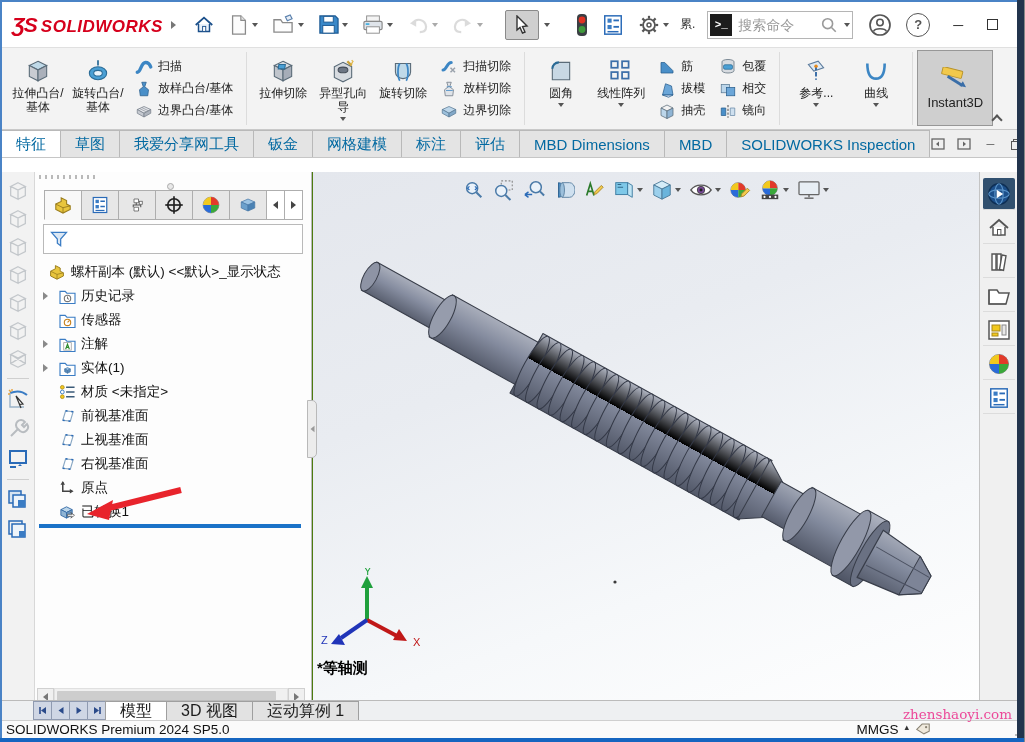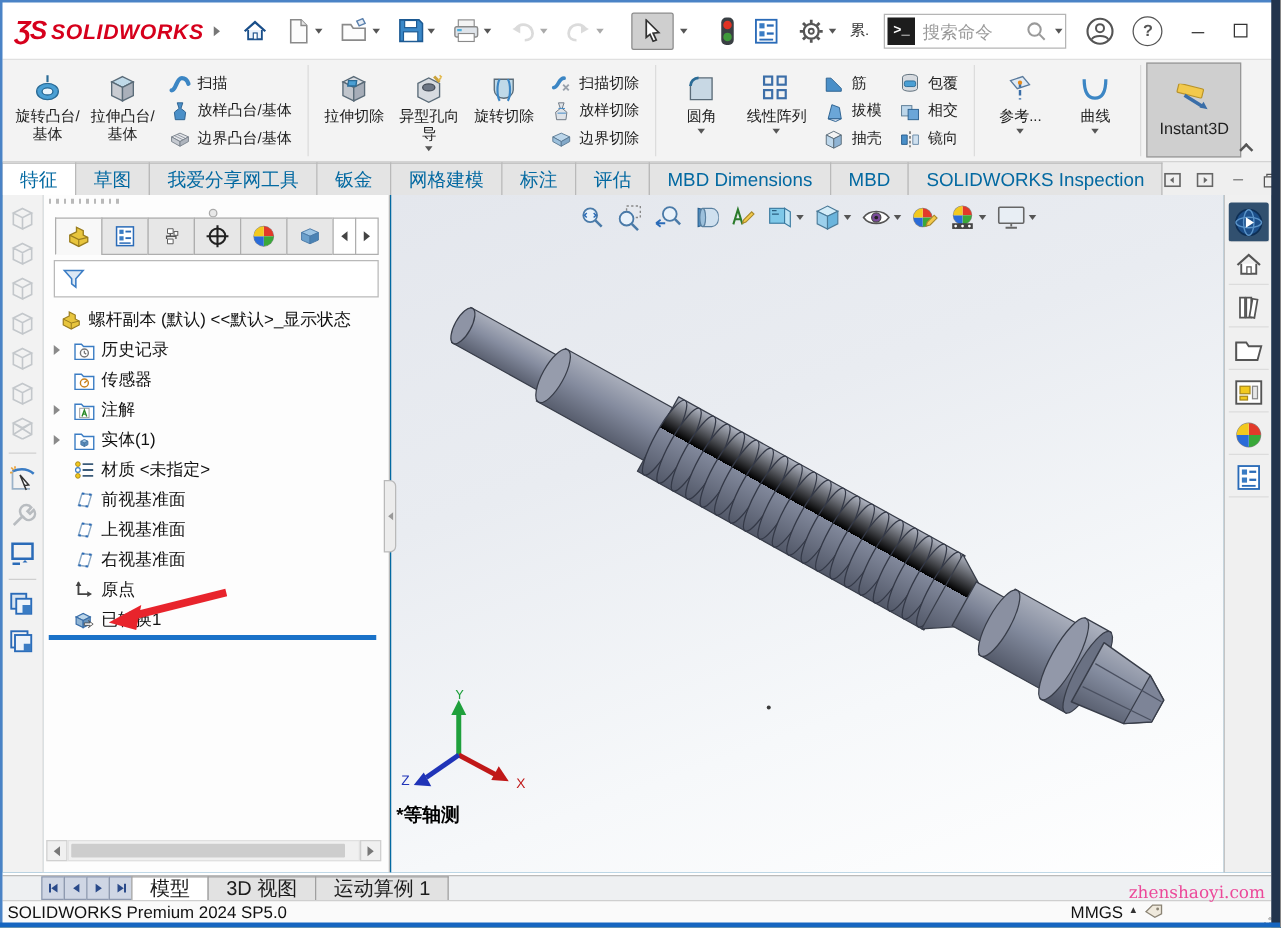--- a/index.html
+++ b/index.html
@@ -48,21 +48,21 @@
 .tabbar{position:absolute;top:130px;left:2px;right:7px;height:28px;background:#efefef;border-bottom:1px solid #c6c6c6;display:flex;align-items:stretch}
 .ctab{display:flex;align-items:center;padding:0 14px;font-size:15px;color:#0369a1;background:#e4e4e4;border:1px solid #b9b9b9;border-bottom:none;margin-left:-1px;white-space:nowrap}
 .ctab.active{background:#fff;font-weight:normal}
 .docctl{margin-left:auto;display:flex;align-items:center;gap:10px;padding-right:10px;color:#555}
 .docctl .di{display:flex;align-items:center;justify-content:center;width:16px;height:16px}
 .restore-glyph{position:relative;width:10px;height:9px}
 .restore-glyph::before{content:"";position:absolute;left:2px;top:0;width:8px;height:7px;border:1.4px solid #555}
 .restore-glyph::after{content:"";position:absolute;left:0;top:2px;width:8px;height:7px;border:1.4px solid #555;background:#efefef}
 
 
-.main{position:absolute;top:156px;left:2px;right:7px;height:542px;background:#0369a1}
+.main{position:absolute;top:172px;left:2px;right:7px;height:542px;background:#4d7c0f}
 
 .left-strip{position:absolute;left:0;top:0;bottom:0;width:33px;background:#f2f2f2;border-right:1px solid #d8d8d8;display:flex;flex-direction:column;align-items:center;padding-top:8px;gap:6px}
 .ls-sep{width:22px;height:1px;background:#cfcfcf;margin:2px 0}
 
 .left-panel{position:absolute;left:33px;top:0;bottom:0;width:277px;background:#fdfdfd;border-right:1px solid #b9b9b9}
 .grip-dots{position:absolute;top:3px;left:4px;width:60px;height:4px;background:repeating-linear-gradient(90deg,#b9b9b9 0 2px,transparent 2px 6px)}
 .grip-circle{position:absolute;top:11px;left:132px;width:7px;height:7px;border:1px solid #aaa;border-radius:50%;background:#e8e8e8}
 .fm-tabs{position:absolute;top:18px;left:10px;height:30px;display:flex;align-items:stretch}
 .fm-tab{width:38px;display:flex;align-items:center;justify-content:center;background:#e7e7e7;border:1px solid #aeaeae;margin-left:-1px}
 .fm-tab.active{background:#f8f8f8;border-bottom-color:#f8f8f8}
@@ -256,36 +256,36 @@
         </span>
       <span class="wc" style="font-size:18px">×</span>
     </div>
   </div>
 
   <div class="ribbon">
     <div class="rgroup">
       <div class="rbig">
         <span class="ric">
             <svg width="26" height="26" viewBox="0 0 24 24">
+              <path d="M12 3 L20 7 L12 11 L4 7z" fill="#bfd9e8" stroke="#5a6b78"></path>
+              <path d="M4 7 L12 11 V21 L4 17z" fill="#c9ccd2" stroke="#5a6b78"></path>
+              <path d="M20 7 L12 11 V21 L20 17z" fill="#aab0ba" stroke="#5a6b78"></path>
+            </svg>
+          </span>
+        <span>拉伸凸台/基体</span>
+      </div>
+      <div class="rbig">
+        <span class="ric">
+            <svg width="26" height="26" viewBox="0 0 24 24">
               <path d="M4 14 a8 6 0 1 1 16 0 a8 6 0 0 1 -16 0" fill="#4a9fd4" stroke="#2a6b96"></path>
               <path d="M8 14 a4 2.6 0 1 0 8 0 a4 2.6 0 0 0 -8 0" fill="#eaf4fb" stroke="#2a6b96"></path>
               <path d="M12 2 v5" stroke="#2a6b96" stroke-width="1.6"></path>
             </svg>
           </span>
         <span>旋转凸台/基体</span>
-      </div>
-      <div class="rbig">
-        <span class="ric">
-            <svg width="26" height="26" viewBox="0 0 24 24">
-              <path d="M12 3 L20 7 L12 11 L4 7z" fill="#bfd9e8" stroke="#5a6b78"></path>
-              <path d="M4 7 L12 11 V21 L4 17z" fill="#c9ccd2" stroke="#5a6b78"></path>
-              <path d="M20 7 L12 11 V21 L20 17z" fill="#aab0ba" stroke="#5a6b78"></path>
-            </svg>
-          </span>
-        <span>拉伸凸台/基体</span>
       </div>
       <div class="rsmall-stack">
         <div class="rsmall">
           <svg width="18" height="18" viewBox="0 0 24 24">
               <path d="M3 19 C8 19 8 6 14 6 C18 6 20 9 21 12" fill="none" stroke="#3c86c4" stroke-width="4.5" stroke-linecap="round"></path>
             </svg>
           <span>扫描</span>
         </div>
         <div class="rsmall">
           <svg width="18" height="18" viewBox="0 0 24 24">

